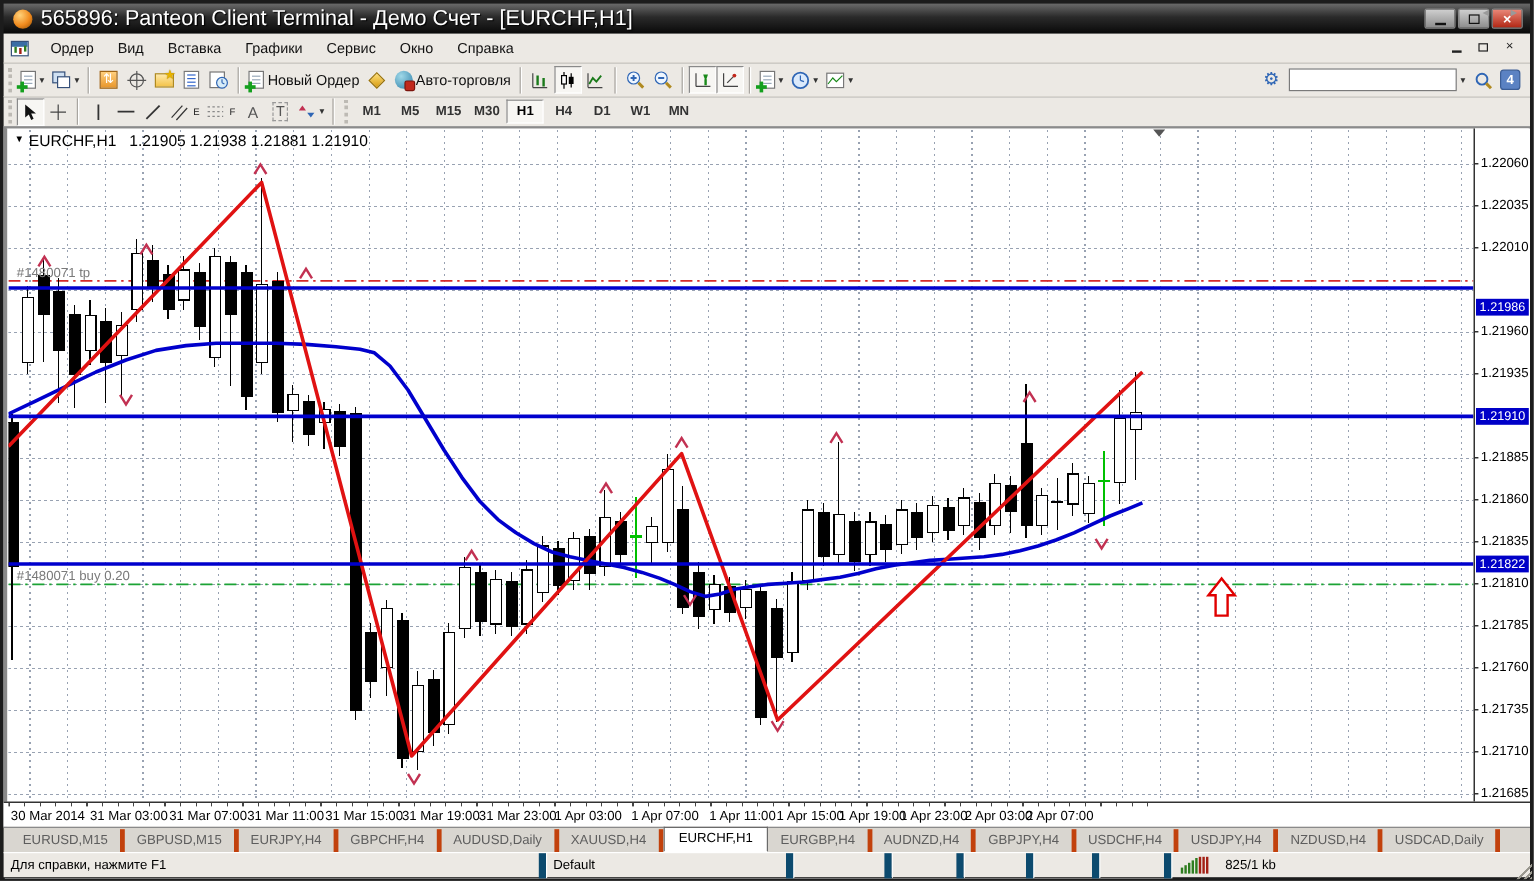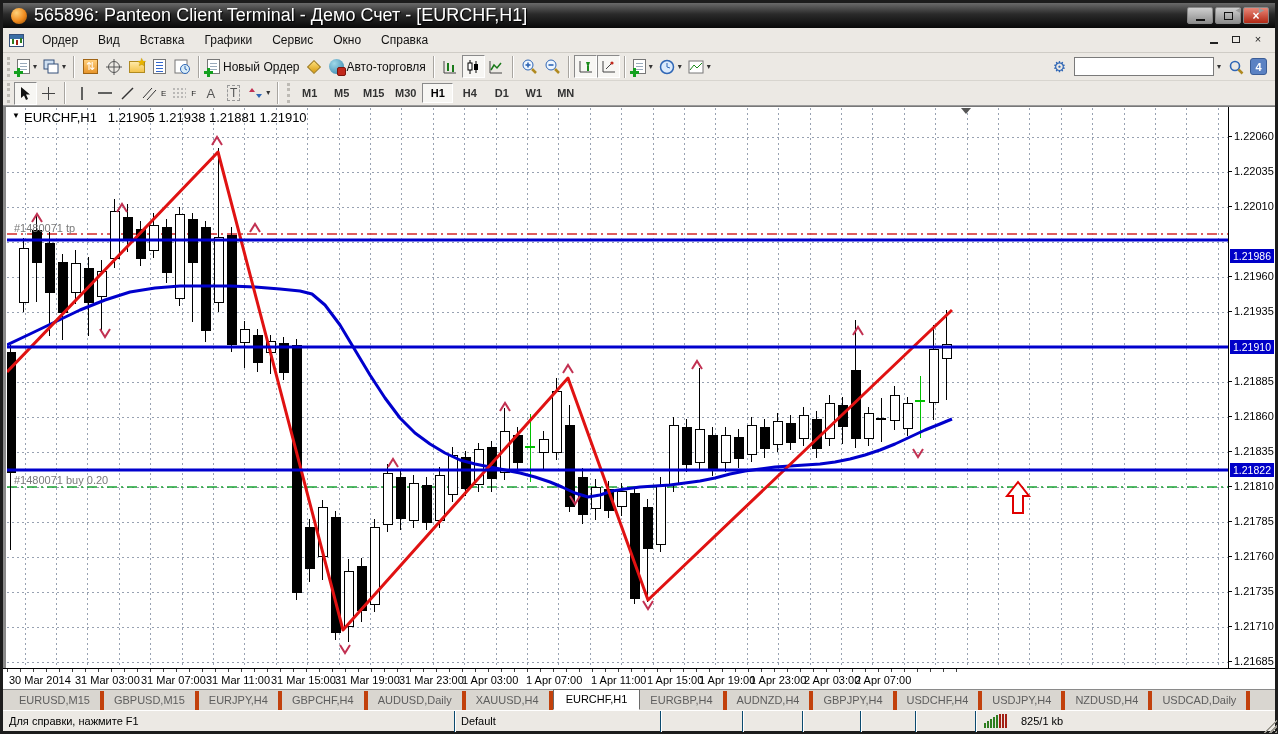--- a/index.html
+++ b/index.html
@@ -89,21 +89,21 @@
   
   .tabbar{left:3px;top:689px;width:1272px;height:21px;background:#d9d6d0;border-top:1px solid #8a8a8a;
     display:flex;align-items:flex-end;font-size:11px;color:#5d5d5d;padding-left:6px;}
   .tab{padding:3px 10px 4px 10px;border-right:4px solid #c2410c;}
   .tab.active{background:#fff;color:#000;border:1px solid #6a6a6a;border-bottom:1px solid #fff;padding:3px 12px 4px 12px;}
   .tab-scroll{position:absolute;right:6px;top:5px;color:#9a9a9a;font-size:9px;letter-spacing:6px;}
 
   
   .statusbar{left:3px;top:710px;width:1272px;height:21px;background:#ece9e4;display:flex;align-items:center;
     font-size:11px;color:#000;border-top:1px solid #fff;}
-  .sb-cell{height:21px;display:flex;align-items:center;padding:0 6px;border-right:1px solid #0c4a6e;box-shadow:1px 0 0 #fff;}
+  .sb-cell{height:21px;display:flex;align-items:center;padding:0 6px;border-right:6px solid #0c4a6e;box-shadow:1px 0 0 #fff;}
   .sb-last{flex:1;display:flex;align-items:center;gap:14px;padding-left:8px;}
   .signal{display:flex;align-items:flex-end;gap:1px;height:14px;}
   .signal i{display:block;width:2px;}
   .grip-corner{position:absolute;right:1px;bottom:1px;width:14px;height:14px;
     background:repeating-linear-gradient(135deg,transparent 0 2px,#9a988f 2px 4px);
     clip-path:polygon(100% 0,100% 100%,0 100%);}
 </style>
 </head>
 <body>
 

